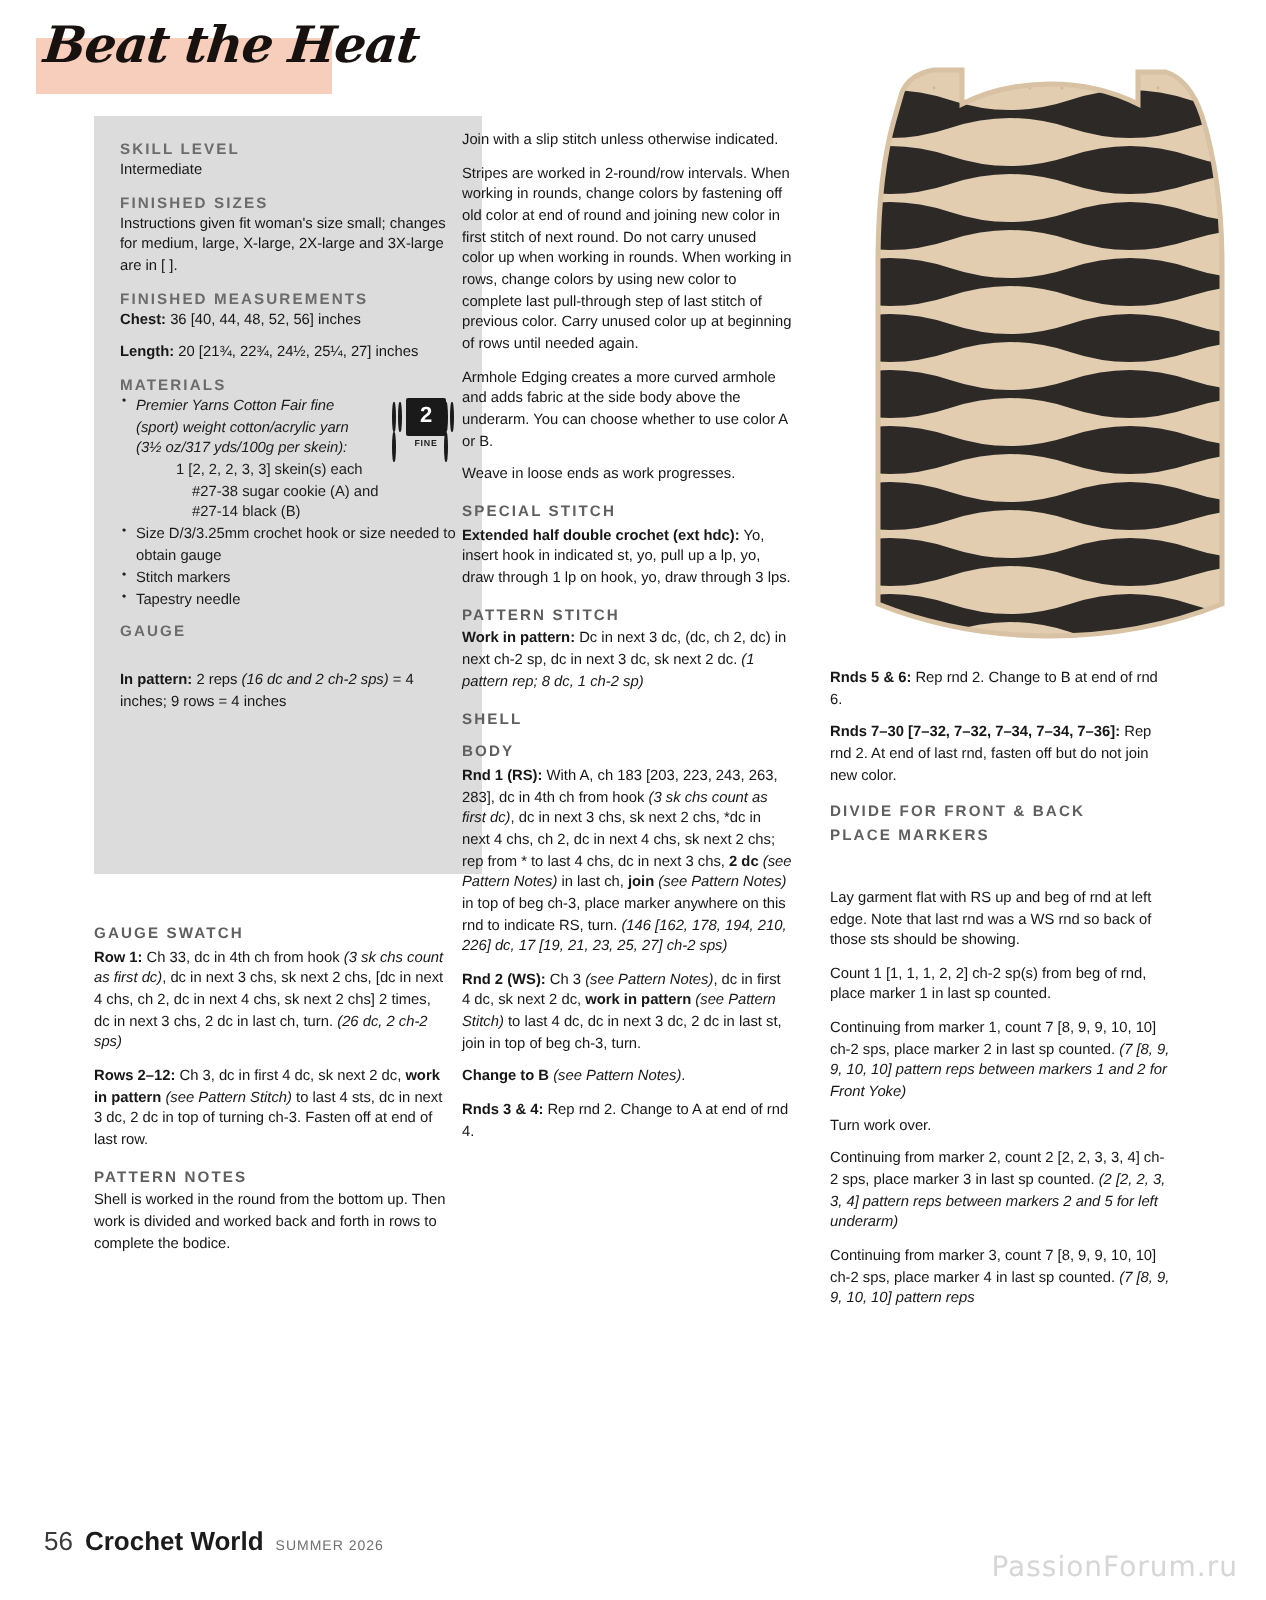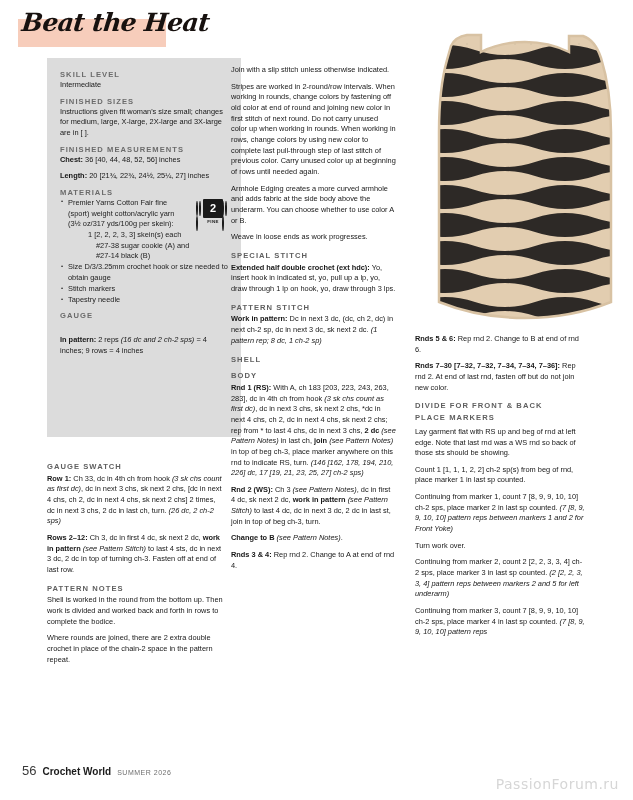--- a/index.html
+++ b/index.html
@@ -97,21 +97,21 @@
     overflow:hidden;
   }
   .photo svg { display:block; }
 
   
   .footer {
     position:absolute; left:22px; bottom:22px;
     display:flex; align-items:baseline; gap:6px;
   }
   .pg-num { font-size:13px; color:#3a3a3a; font-weight:400; }
-  .mag { font-size:10px; font-weight:700; color:#1b1b1b; }
+  .mag { font-size:13px; font-weight:700; color:#1b1b1b; }
   .issue { font-size:7px; color:#6f6f6f; letter-spacing:0.5px; }
   .watermark {
     position:absolute; right:14px; bottom:8px;
     font-size:14px; color:#d6d6d6; letter-spacing:0.5px;
     font-family:"DejaVu Sans", sans-serif;
   }
 </style>
 </head>
 <body>
 
@@ -210,21 +210,21 @@
           <div class="ys-wing r">
               <span></span>
               <span></span>
               <span></span>
             </div>
           <div class="ys-label">FINE</div>
         </div>
 
         <ul class="mats">
           <li>
-            <span style="display:block; width:118px;">Premier Yarns Cotton Fair fine (sport) weight cotton/acrylic yarn (3½ oz/317 yds/100g per skein):</span>
+            <span style="display:block; width:118px;font-style:italic;">Premier Yarns Cotton Fair fine (sport) weight cotton/acrylic yarn (3½ oz/317 yds/100g per skein):</span>
             <span class="sub-ind" style="display:block;">1 [2, 2, 2, 3, 3] skein(s) each</span>
             <span class="sub-ind2" style="display:block;">#27-38 sugar cookie (A) and</span>
             <span class="sub-ind2" style="display:block;">#27-14 black (B)</span>
           </li>
           <li>Size D/3/3.25mm crochet hook or size needed to obtain gauge</li>
           <li>Stitch markers</li>
           <li>Tapestry needle</li>
         </ul>
       </div>
 
@@ -239,21 +239,20 @@
     <h3 class="sec blk">GAUGE SWATCH</h3>
     <p>
       <b>Row 1:</b><span> Ch 33, dc in 4th ch from hook </span><i>(3 sk chs count as first dc)</i><span>, dc in next 3 chs, sk next 2 chs, [dc in next 4 chs, ch 2, dc in next 4 chs, sk next 2 chs] 2 times, dc in next 3 chs, 2 dc in last ch, turn. </span><i>(26 dc, 2 ch-2 sps)</i>
     </p>
     <p>
       <b>Rows 2–12:</b><span> Ch 3, dc in first 4 dc, sk next 2 dc, </span><b>work in pattern</b><i> (see Pattern Stitch)</i><span> to last 4 sts, dc in next 3 dc, 2 dc in top of turning ch-3. Fasten off at end of last row.</span>
     </p>
 
     <h3 class="sec blk" style="margin-top:8px;">PATTERN NOTES</h3>
     <p>Shell is worked in the round from the bottom up. Then work is divided and worked back and forth in rows to complete the bodice.</p>
-    <p>Where rounds are joined, there are 2 extra double crochet in place of the chain-2 space in the pattern repeat.</p>
   </div>
 
   <div class="col col-mid">
     <p>Join with a slip stitch unless otherwise indicated.</p>
     <p>Stripes are worked in 2-round/row intervals. When working in rounds, change colors by fastening off old color at end of round and joining new color in first stitch of next round. Do not carry unused color up when working in rounds. When working in rows, change colors by using new color to complete last pull-through step of last stitch of previous color. Carry unused color up at beginning of rows until needed again.</p>
     <p>Armhole Edging creates a more curved armhole and adds fabric at the side body above the underarm. You can choose whether to use color A or B.</p>
     <p>Weave in loose ends as work progresses.</p>
 
     <h3 class="sec blk" style="margin-top:8px;">SPECIAL STITCH</h3>
     <p>
@@ -289,21 +288,21 @@
     <p>
       <b>Rnds 5 &amp; 6:</b><span> Rep rnd 2. Change to B at end of rnd 6.</span>
     </p>
 
 
     <p>
       <b>Rnds 7–30 [7–32, 7–32, 7–34, 7–34, 7–36]:</b><span> Rep rnd 2. At end of last rnd, fasten off but do not join new color.</span>
     </p>
 
     <h3 class="sec blk" style="margin-top:8px;">DIVIDE FOR FRONT &amp; BACK</h3>
-    <h3 class="sec blk" style="margin-bottom:3px;">PLACE MARKERS</h3>
+    <h3 class="sec blk" style="margin-bottom:20px;">PLACE MARKERS</h3>
 
     <p>Lay garment flat with RS up and beg of rnd at left edge. Note that last rnd was a WS rnd so back of those sts should be showing.</p>
     <p>Count 1 [1, 1, 1, 2, 2] ch-2 sp(s) from beg of rnd, place marker 1 in last sp counted.</p>
 
     <p>
       <span>Continuing from marker 1, count 7 [8, 9, 9, 10, 10] ch-2 sps, place marker 2 in last sp counted. </span><i>(7 [8, 9, 9, 10, 10] pattern reps between markers 1 and 2 for Front Yoke)</i>
     </p>
 
     <p>Turn work over.</p>
 

